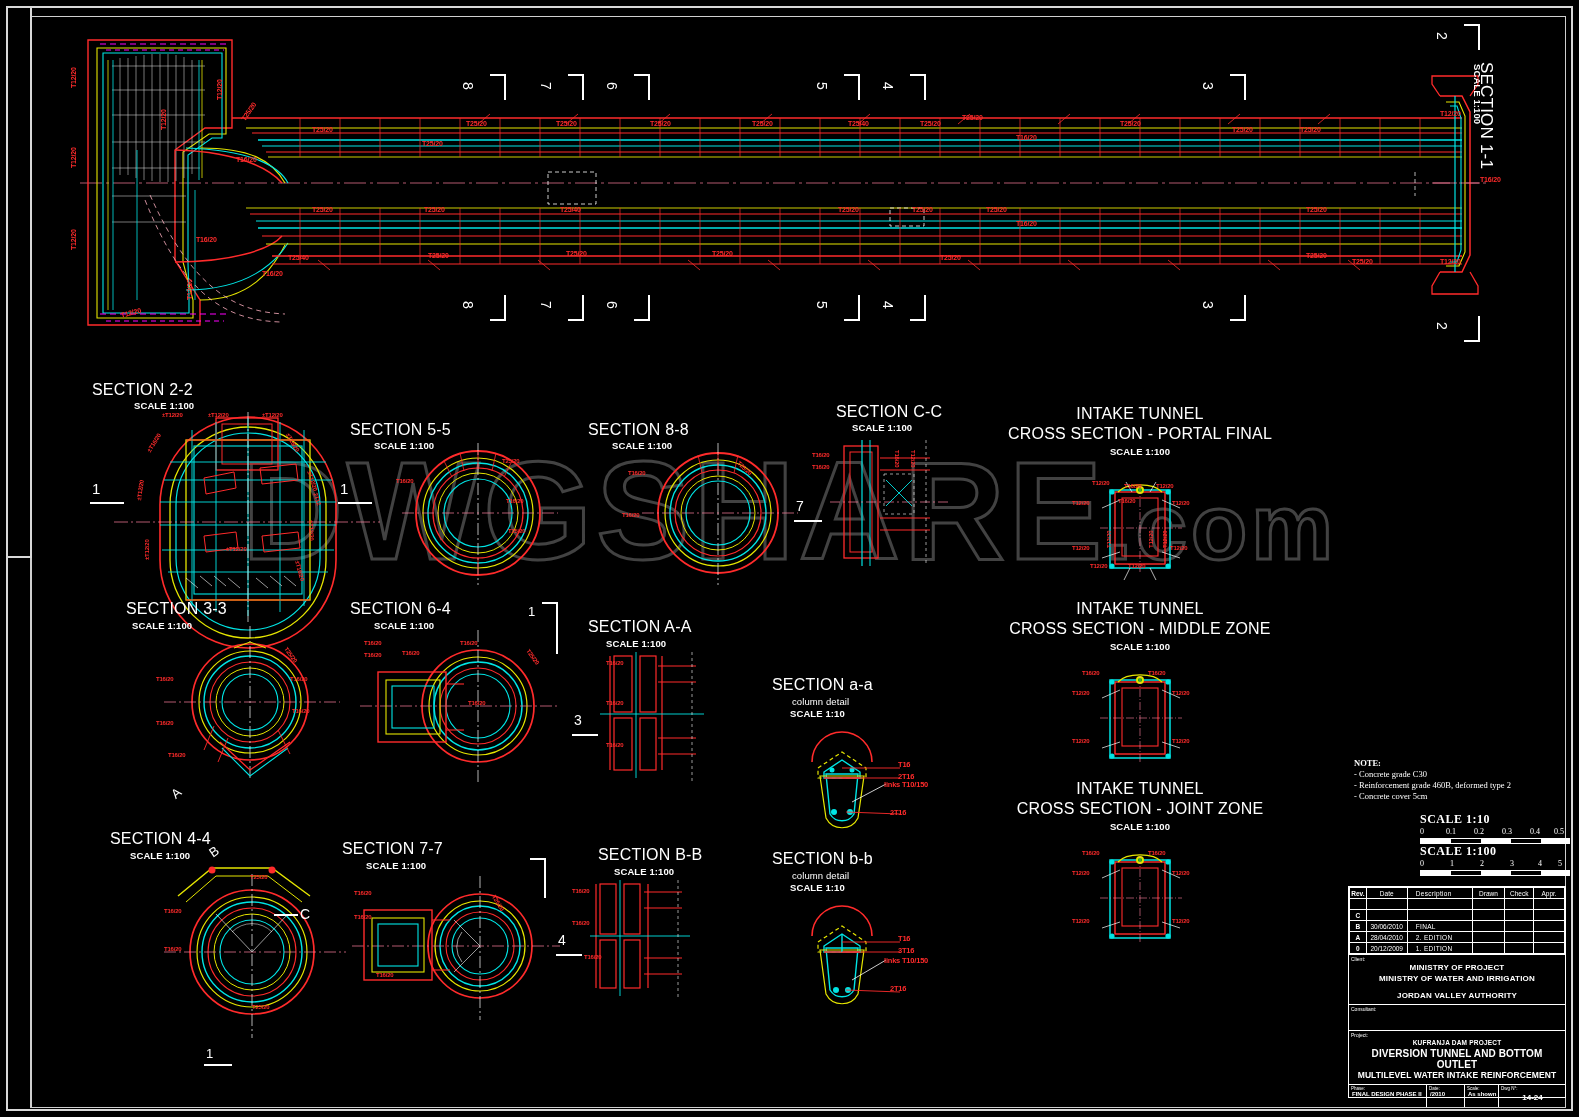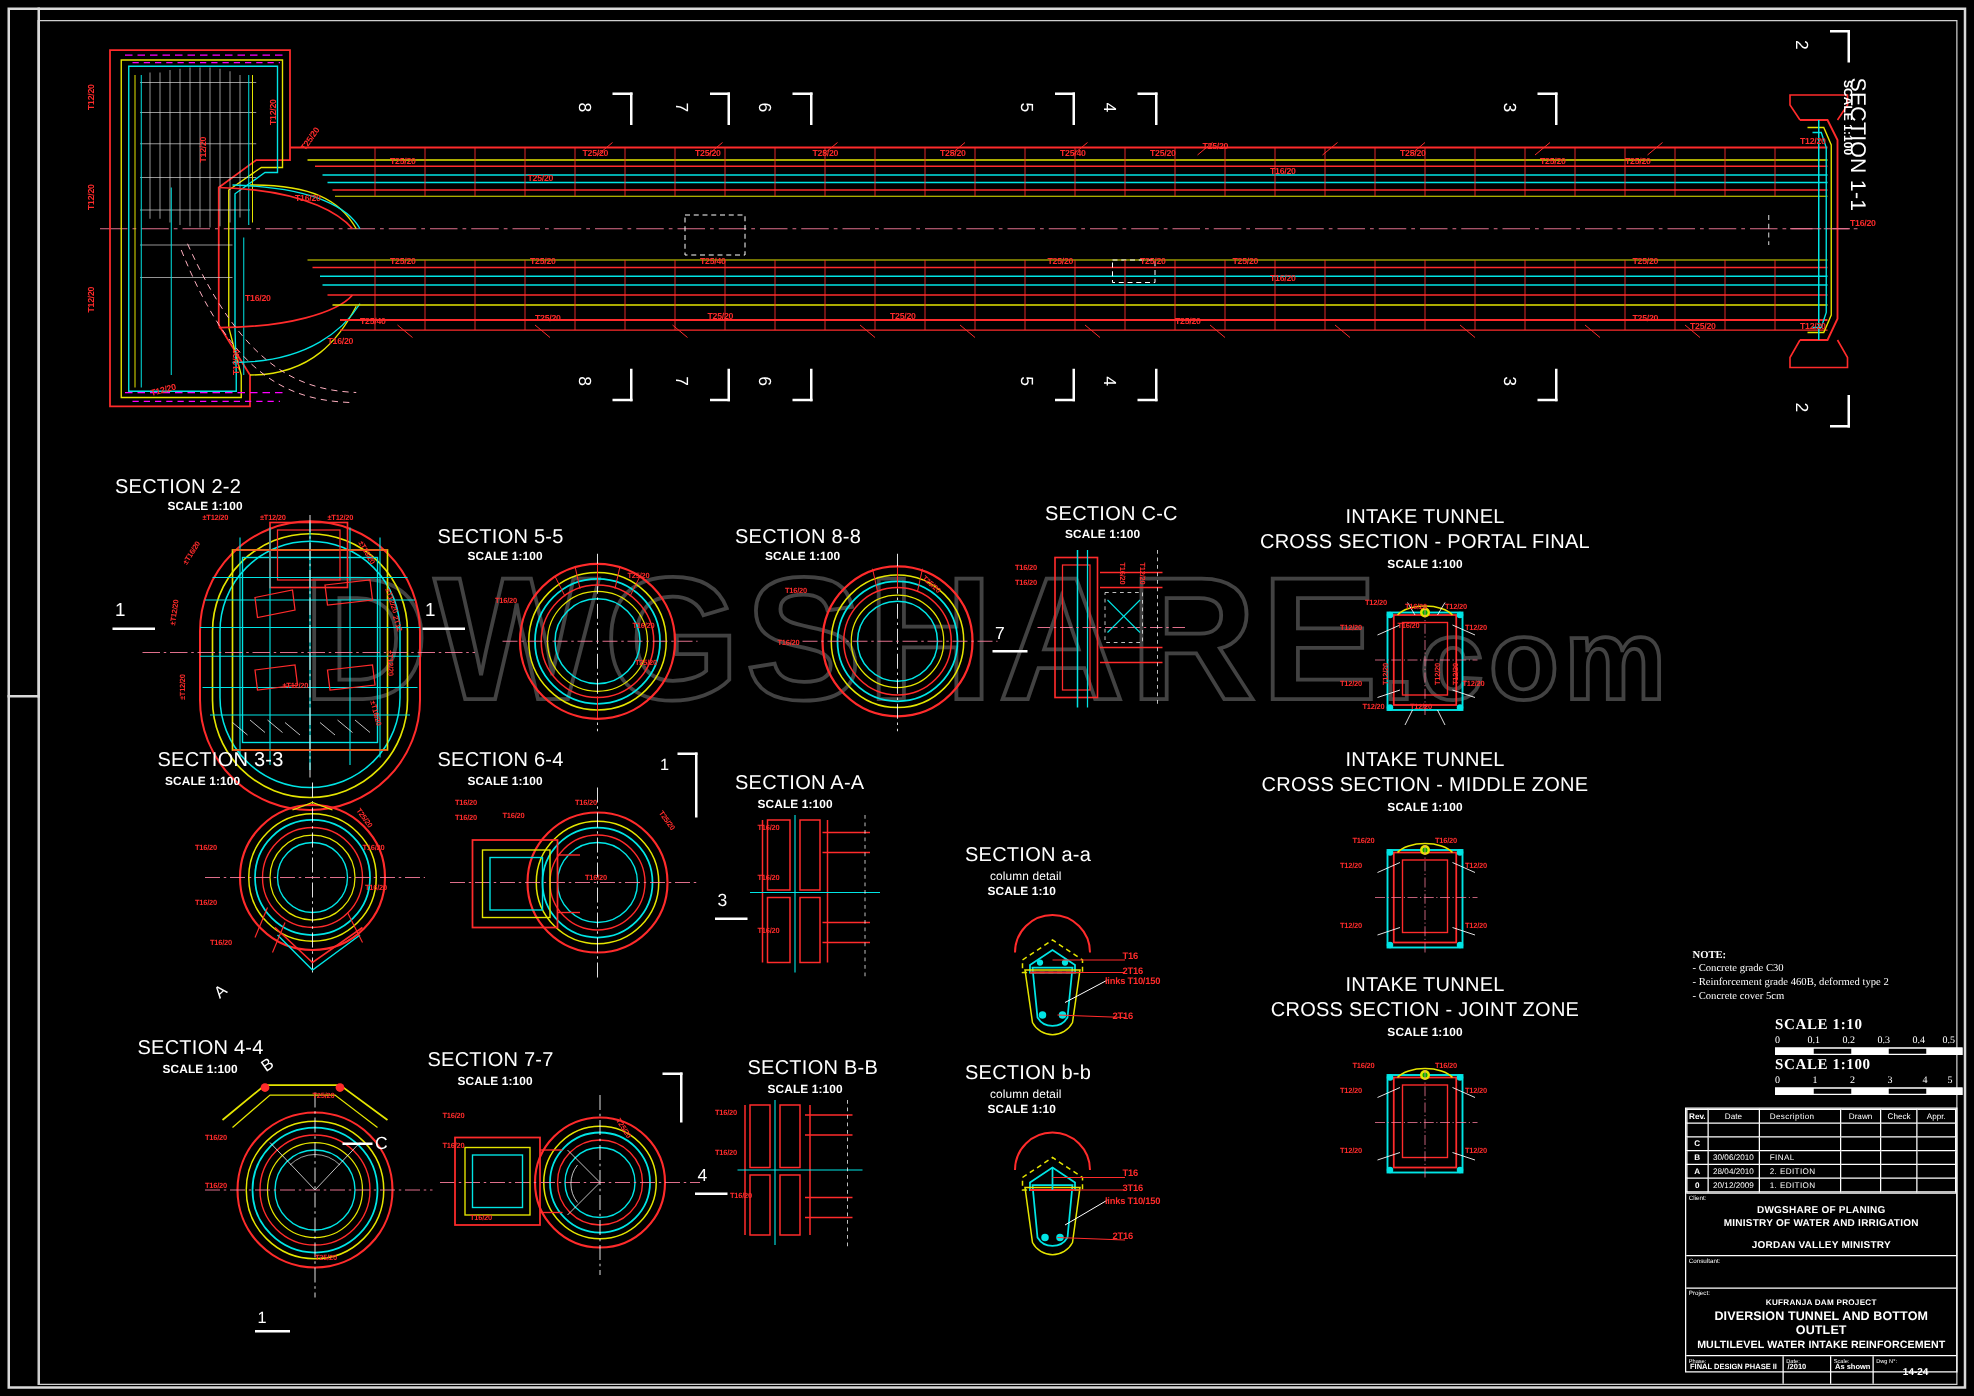--- a/index.html
+++ b/index.html
@@ -1079,23 +1079,23 @@
         <td class="c3">1. EDITION</td>
         <td class="c4"></td>
         <td class="c5"></td>
         <td class="c6"></td>
       </tr>
     </tbody>
       </table>
 
     <div class="blk">
       <span class="tag">Client:</span>
-      <div class="l1">DWGSHARE OF PLANING</div>
+      <div class="l1">MINISTRY OF PROJECT</div>
       <div class="l1">MINISTRY OF WATER AND IRRIGATION</div>
-      <div class="l2">JORDAN VALLEY MINISTRY</div>
+      <div class="l2">JORDAN VALLEY AUTHORITY</div>
     </div>
 
     <div class="blk cons">
       <span class="tag">Consultant:</span>
       <div class="l1"></div>
     </div>
 
     <div class="blk" style="padding-top:8px;">
       <span class="tag">Project:</span>
       <div class="proj-sub">KUFRANJA DAM PROJECT</div>

